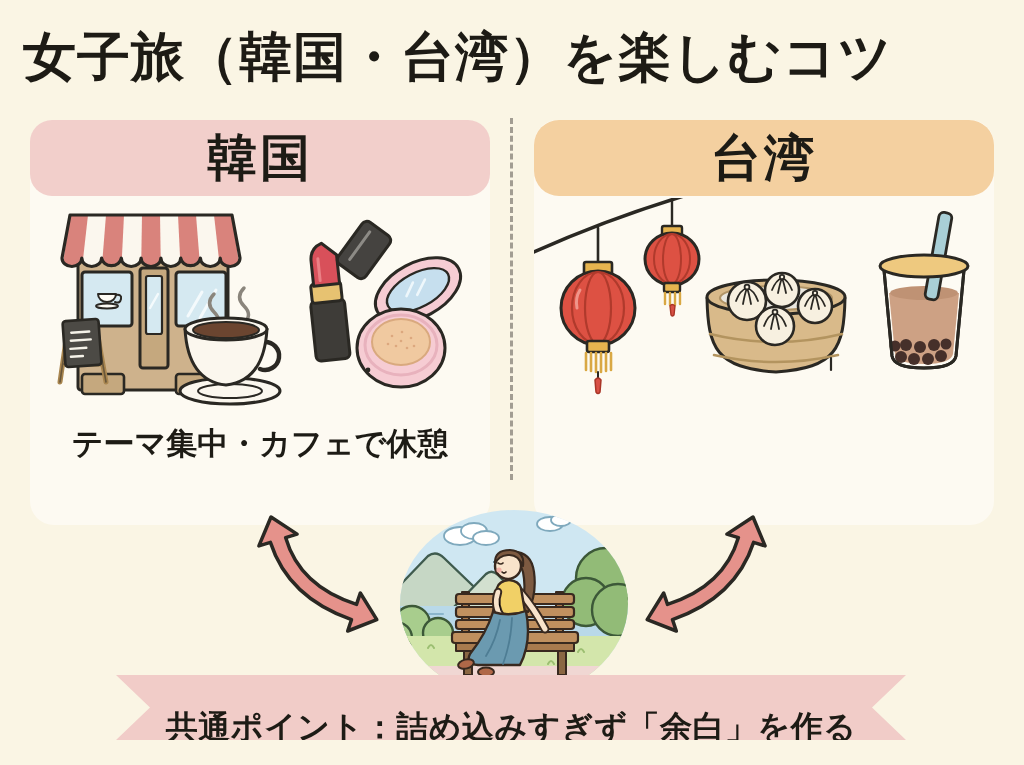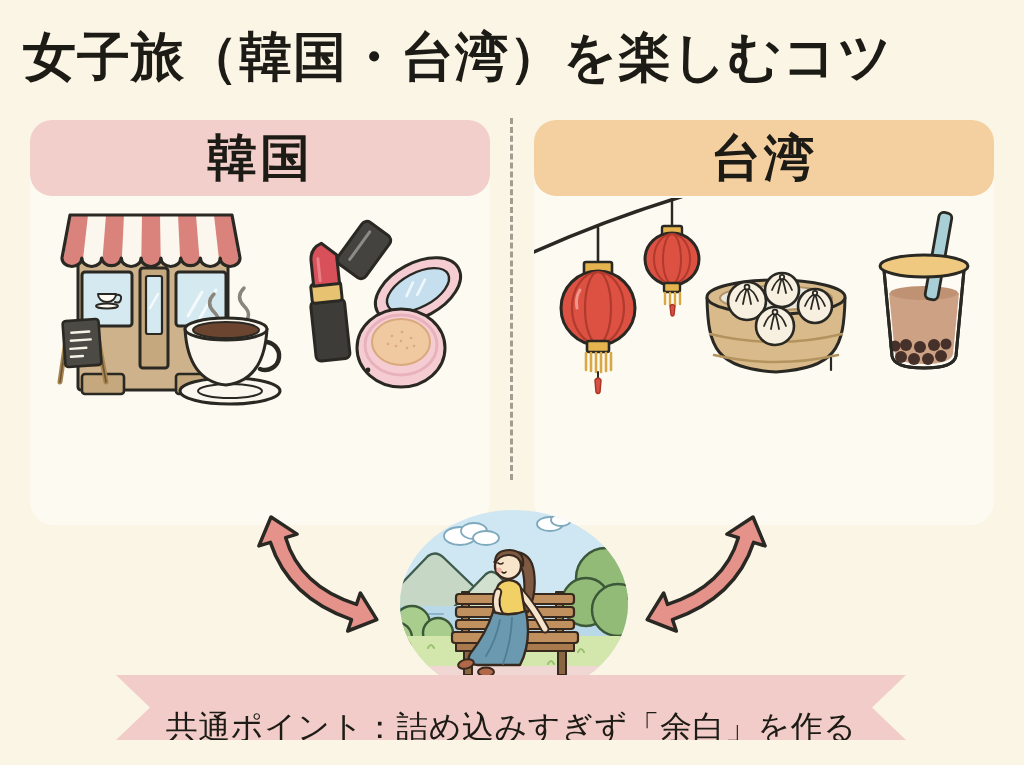--- a/index.html
+++ b/index.html
@@ -12,34 +12,34 @@
   .title{position:absolute;left:0;top:22px;width:916px;text-align:center;
     font-size:53px;font-weight:800;color:var(--text);letter-spacing:1px;}
   .card{position:absolute;top:120px;width:460px;height:405px;background:var(--card);
     border-radius:24px;}
   .card.korea{left:30px;}
   .card.taiwan{left:534px;}
   .card-header{position:absolute;left:0;top:0;width:460px;height:76px;border-radius:22px;
     display:flex;align-items:center;justify-content:center;font-size:50px;font-weight:800;
     color:var(--text);letter-spacing:3px;}
   .card.korea .card-header{background:var(--korea-header);}
-  .card.taiwan .card-header{background:var(--taiwan-header);}
+  .card.taiwan .card-header{background:var(--taiwan-header);border-radius:25px;}
   .illus{position:absolute;left:0;top:78px;width:460px;height:235px;}
   .caption{position:absolute;left:0;top:303px;width:460px;text-align:center;
     font-size:31px;font-weight:700;color:var(--text);line-height:1.38;}
   .divider{position:absolute;left:510px;top:118px;height:362px;width:0;
     border-left:3.5px dashed #a29d92;}
   .scene{position:absolute;left:398px;top:508px;width:232px;height:172px;}
   .arrow-svg{position:absolute;width:140px;height:120px;}
   .arrow-left{left:250px;top:514px;}
   .arrow-right{left:634px;top:514px;}
   .banner{position:absolute;left:116px;top:675px;width:790px;height:65px;background:var(--banner);
     clip-path:polygon(0% 0%,100% 0%,95.7% 50%,100% 100%,0% 100%,4.3% 50%);
     display:flex;align-items:center;justify-content:center;}
-  .banner-text{font-size:32px;font-weight:400;color:var(--text);letter-spacing:0.5px;margin-top:40px;}
+  .banner-text{font-size:32px;font-weight:700;color:var(--text);letter-spacing:0.5px;margin-top:40px;}
 </style>
 </head>
 <body>
 
 <div class="stage">
 
   <div class="title">女子旅（韓国・台湾）を楽しむコツ</div>
 
   <div class="card korea">
     <div class="card-header">韓国</div>
@@ -127,20 +127,21 @@
               <circle cx="377" cy="150" r="1.3"></circle>
               <circle cx="358" cy="146" r="1.3"></circle>
             <circle cx="371" cy="143" r="1.3"></circle>
               <circle cx="384" cy="148" r="1.3"></circle>
           </g>
           <circle cx="338" cy="172" r="2.4" fill="#2a2823"></circle>
         </g>
       </g>
     </svg>
     <div class="caption">
+      <div>テーマ集中・カフェで休憩</div>
     </div>
   </div>
 
   <div class="card taiwan">
     <div class="card-header">台湾</div>
     <svg class="illus" viewBox="0 0 460 235">
       <g stroke-linecap="round" stroke-linejoin="round">
         <path d="M0,54 Q80,18 170,-8" fill="none" stroke="#2a2823" stroke-width="3.5"></path>
 
         <g>

